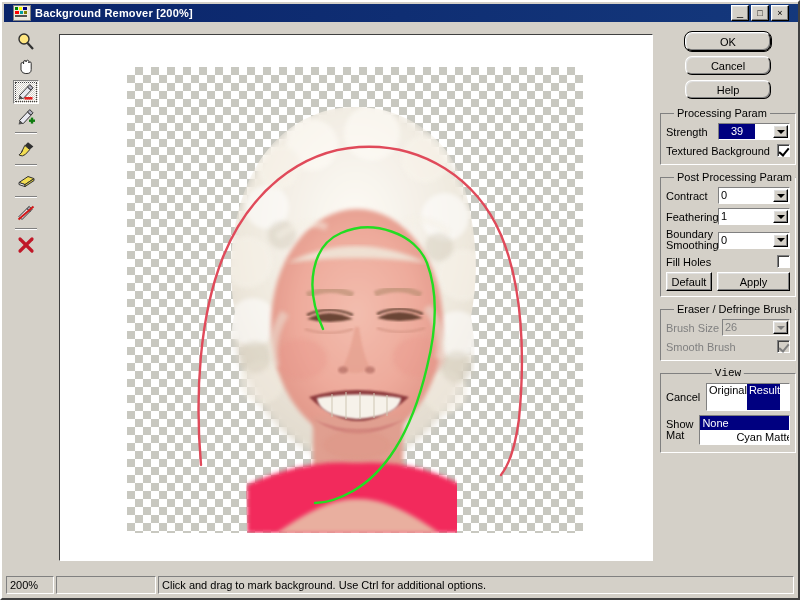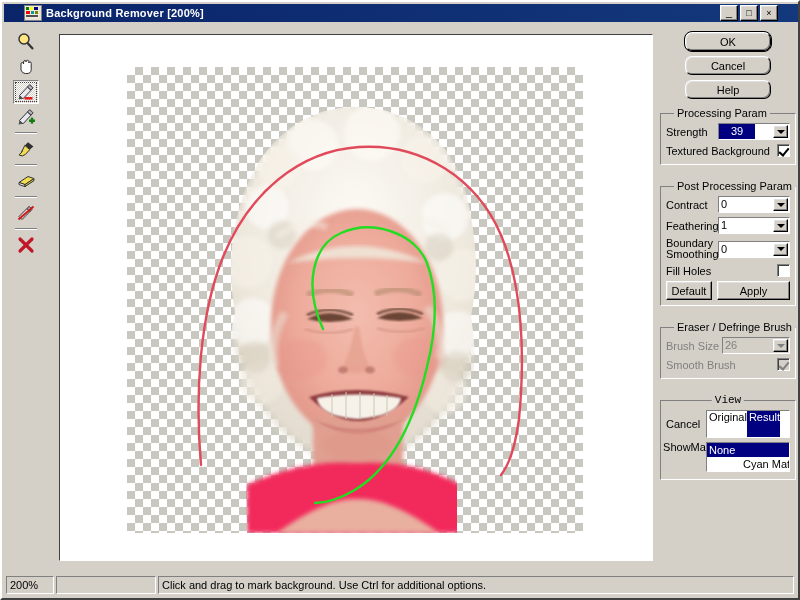--- a/index.html
+++ b/index.html
@@ -21,21 +21,21 @@
     border: 2px solid;
     border-color: #ffffff #404040 #404040 #ffffff;
   }
 
   
   .titlebar {
     position: absolute; left: 2px; top: 2px;
     width: 794px; height: 18px;
     background: linear-gradient(90deg, #0a246a 0%, #14387c 100%);
     display: flex; align-items: center;
-    padding: 0 20px;
+    padding: 0 9px;
     box-sizing: border-box;
   }
   .title-icon {
     width: 16px; height: 14px;
     margin-right: 4px;
     background: #e8e4dc;
     border: 1px solid #808080;
     position: relative;
     flex: 0 0 auto;
     overflow: hidden;
@@ -141,21 +141,21 @@
     padding: 0;
     display: flex; align-items: center; justify-content: center;
     box-sizing: border-box;
   }
   .btn.default-focus { outline: 1px solid #000; outline-offset: 0px; }
   .topbtn { width: 86px; height: 19px; margin: 0 auto 5px auto; border-radius: 7px; }
 
   .group {
     border: 1px solid;
     border-color: #808080 #ffffff #ffffff #808080;
-    margin-top: 21px;
+    margin-top: 12px;
     padding: 0 5px 5px 5px;
     position: relative;
     box-sizing: border-box;
   }
   .group > .glabel {
     position: absolute; top: -7px; left: 13px;
     background: #d4d0c8;
     padding: 0 3px;
     font-size: 11px;
     white-space: nowrap;
@@ -613,21 +613,21 @@
       <div class="glabel">View</div>
       <div class="group-inner">
         <div class="row" style="align-items:stretch;">
           <div class="lbl" style="width:40px; display:flex; align-items:center;">Cancel</div>
           <div class="listbox" style="flex:1 1 auto; height:28px;">
             <div class="li">Original</div>
             <div class="li sel">Result</div>
           </div>
         </div>
         <div class="row" style="align-items:stretch; margin-bottom:2px;">
-          <div style="width:40px; line-height:11px; display:flex; flex-direction:row; justify-content:center;">
+          <div style="width:40px; line-height:11px; display:flex; flex-direction:column; justify-content:center;">
             <div>Show</div>
             <div>Mat</div>
           </div>
           <div class="listbox" style="flex:1 1 auto; height:30px;">
             <div class="lb-wrap">
               <div style="flex:1 1 auto;">
                 <div class="li sel" style="line-height:14px;">None</div>
                 <div class="li" style="line-height:14px;padding-left:36px;">Cyan Matte</div>
               </div>
               <div class="lb-scroll">

